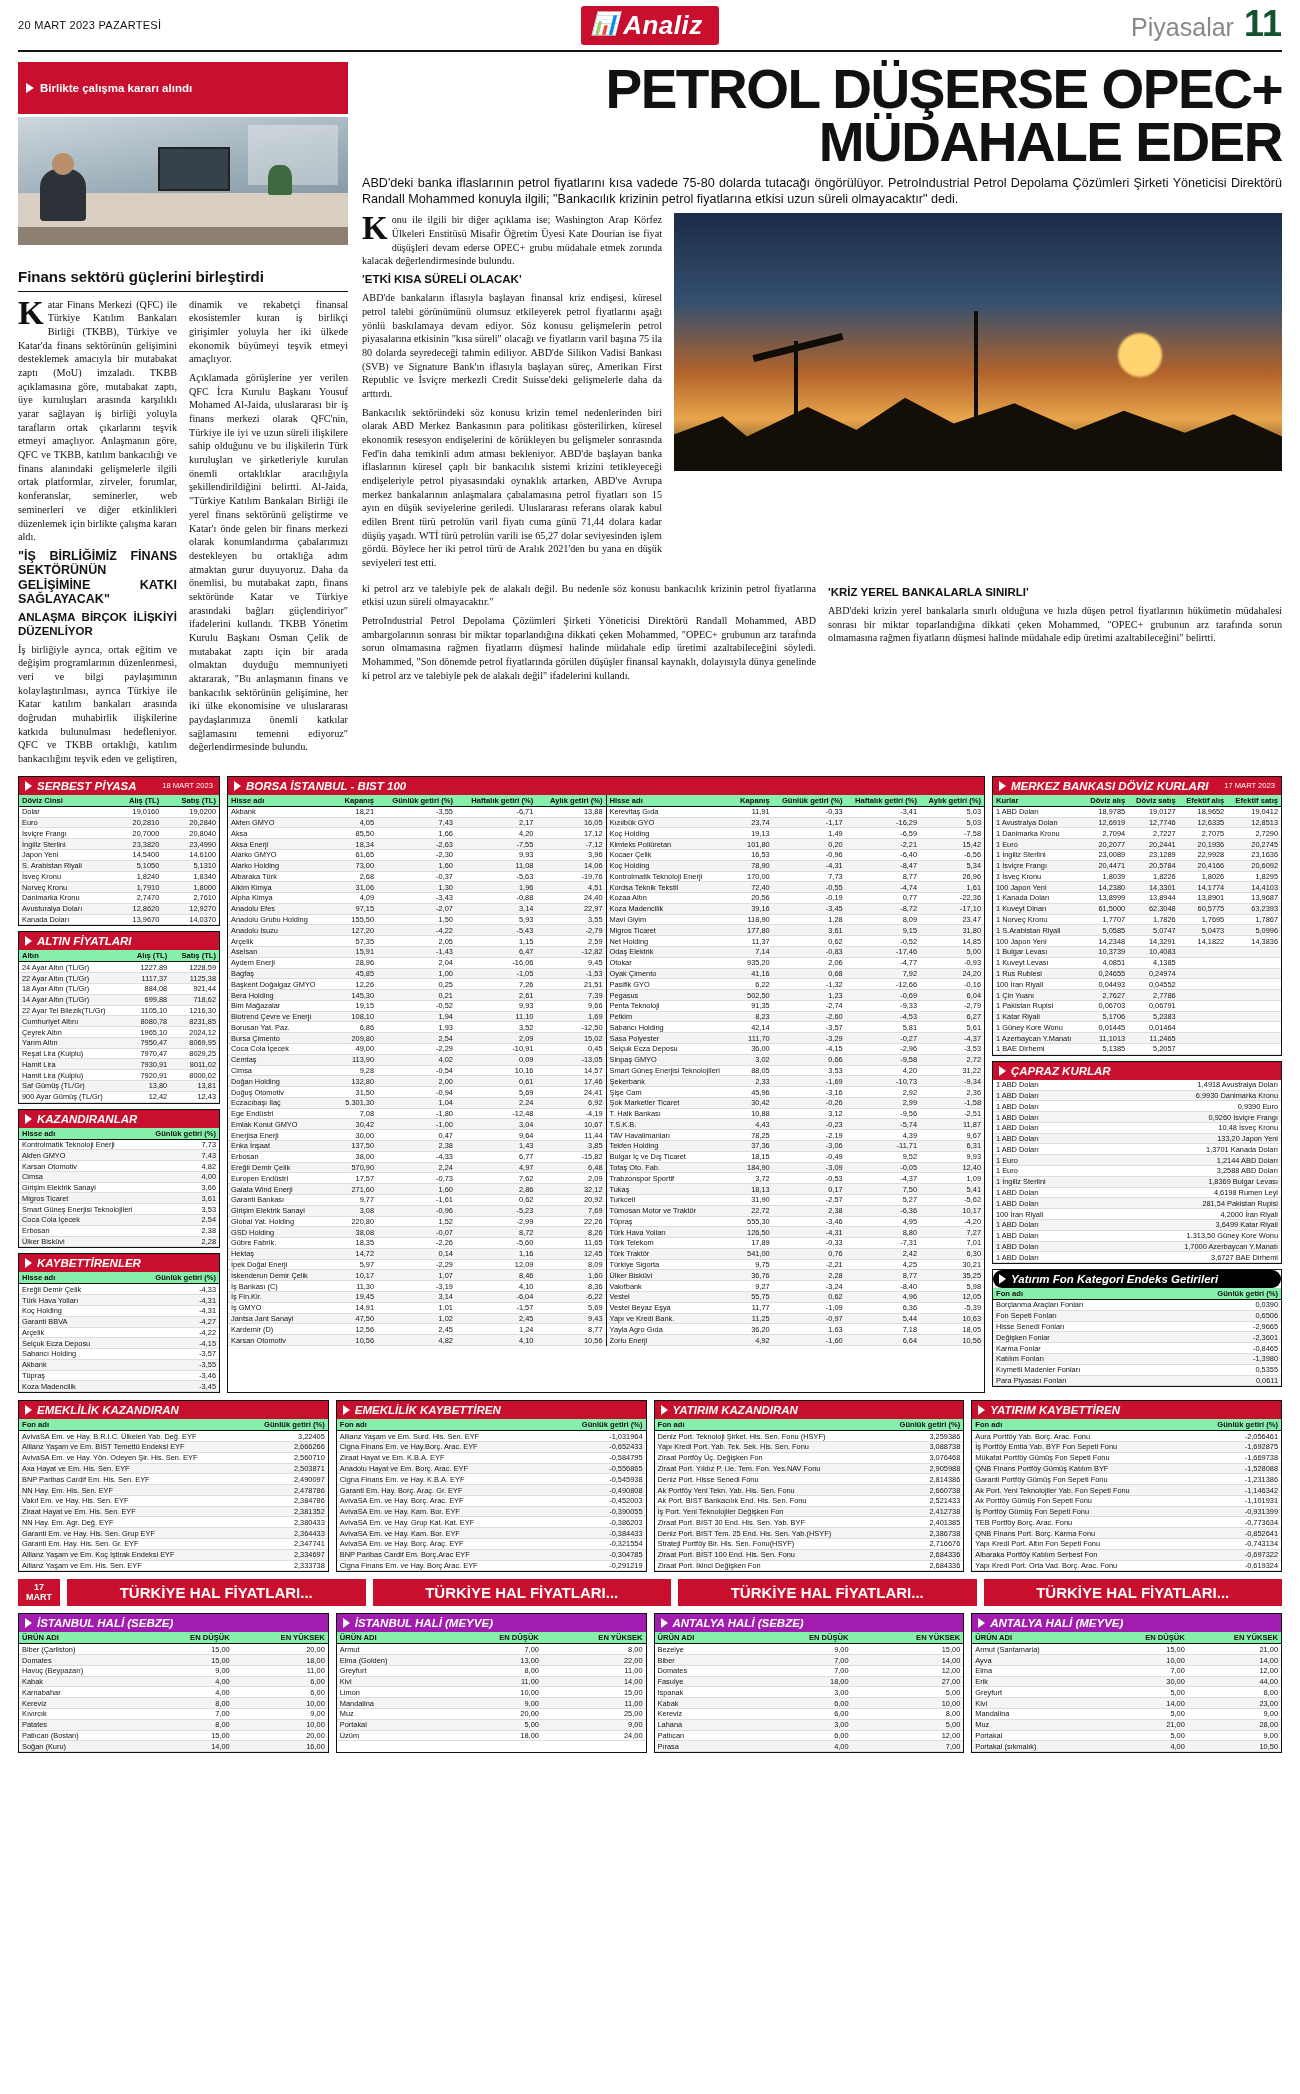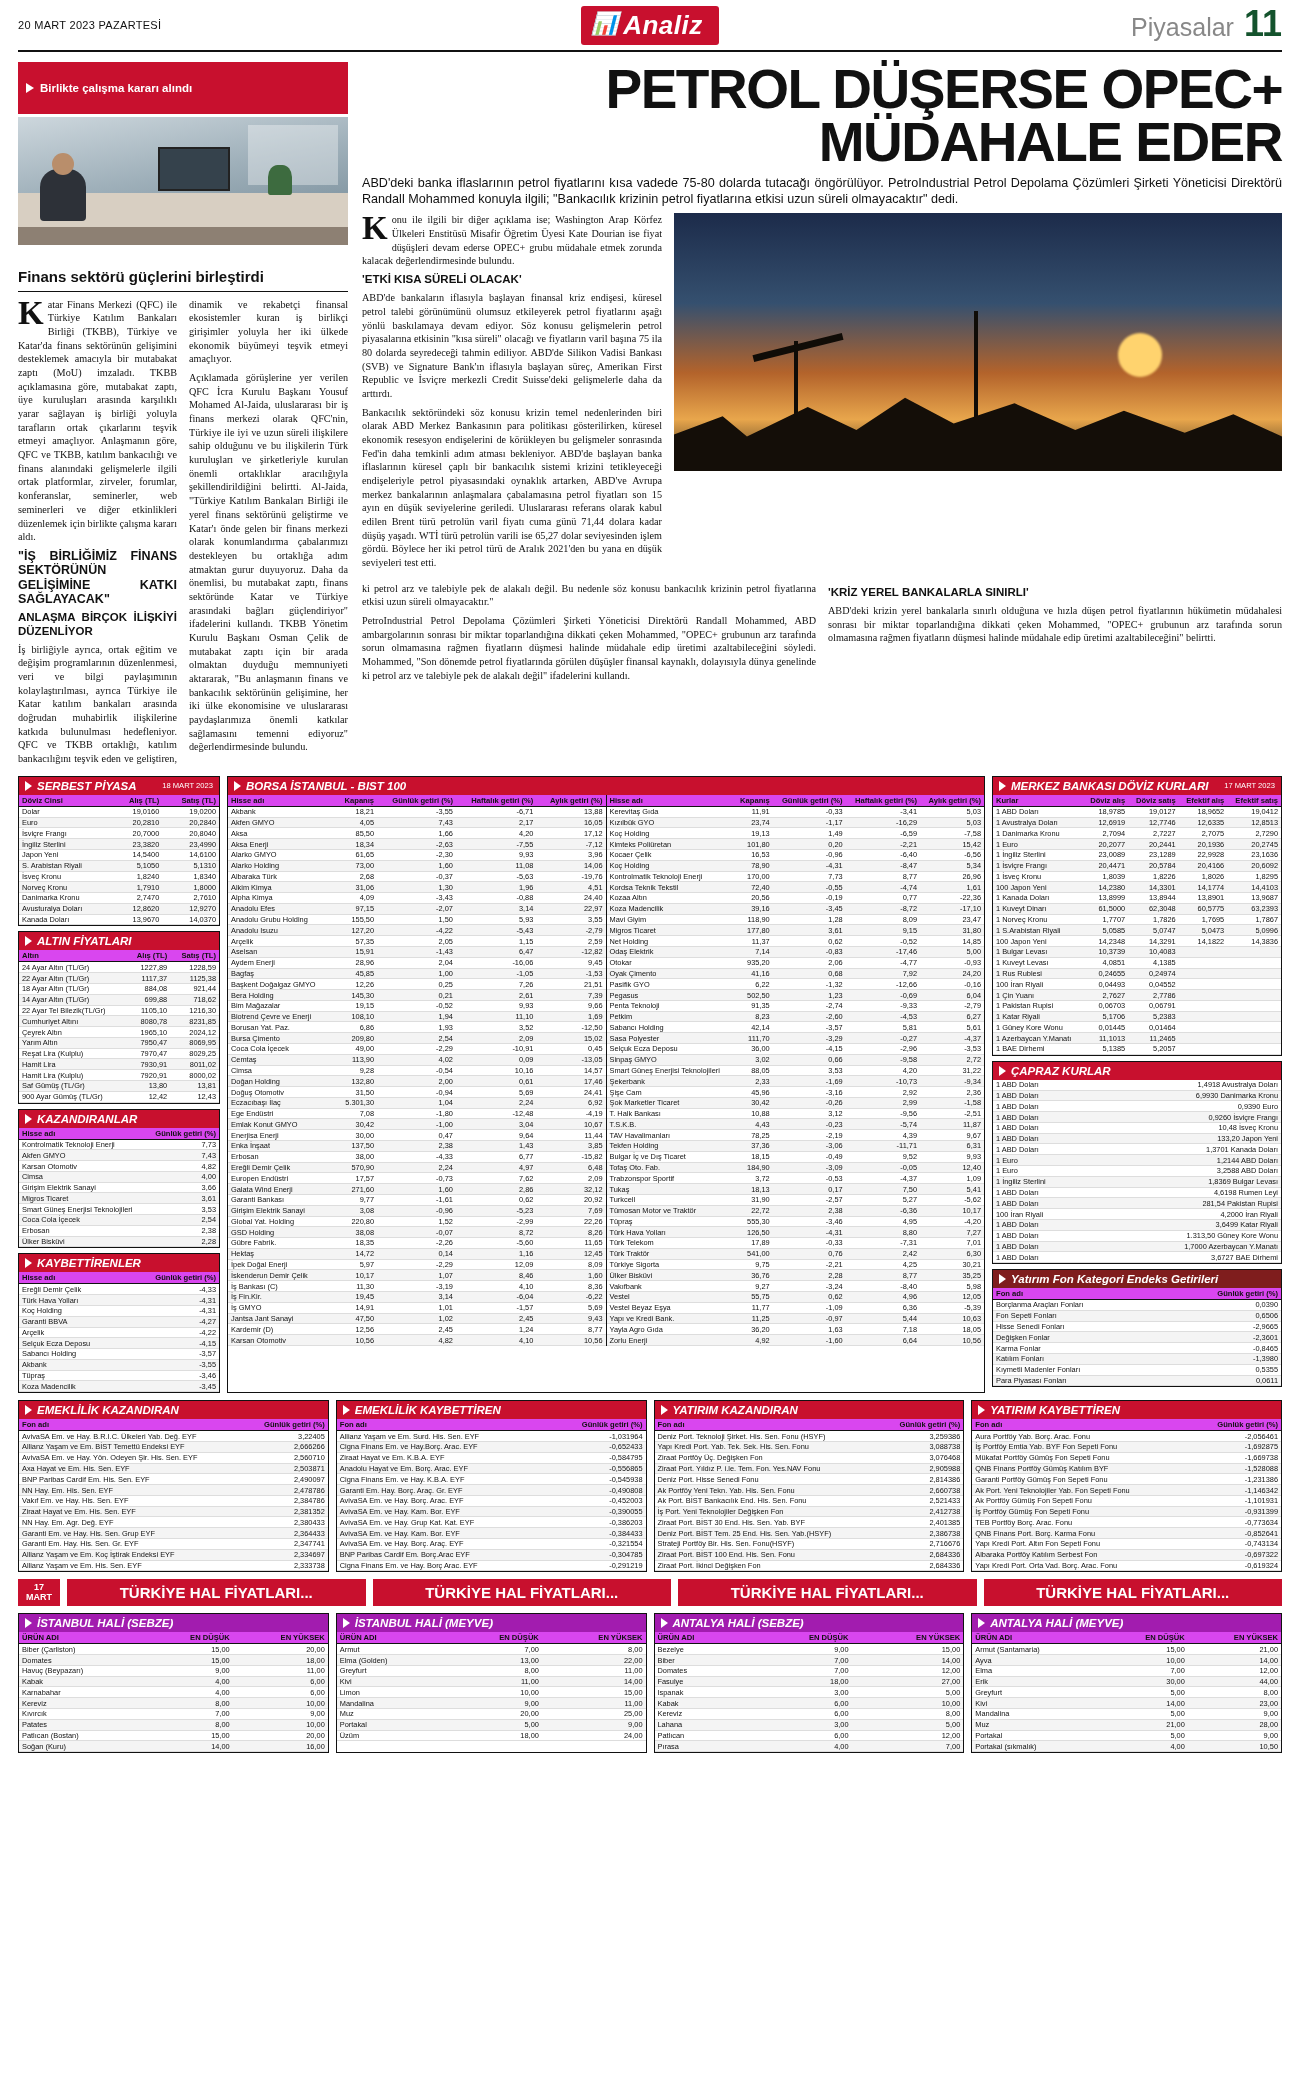--- a/index.html
+++ b/index.html
@@ -75,24 +75,24 @@
 
   
   .tables { margin-top:10px; }
   .band { display:flex; gap:7px; }
   .panel { border:1px solid #111; }
   .bar { background:#c8102e; color:#fff; font-family:"Liberation Sans", sans-serif; font-weight:bold; font-size:11.5px; padding:3px 6px; display:flex; justify-content:space-between; align-items:center; }
   .bar .tri { width:0;height:0;border-left:7px solid #fff;border-top:5px solid transparent;border-bottom:5px solid transparent; margin-right:5px; }
   .bar .left { display:flex; align-items:center;font-style:italic; }
   .bar .date { font-size:7.6px; font-weight:normal; }
   .bar.dark { background:#a21caf; }
-  .bar.mid { background:#7f1d1d; }
+  .bar.mid { background:#000000;border-radius:9px; }
 
   table { width:100%; border-collapse:collapse; font-family:"Liberation Sans", sans-serif; }
-  th { font-size:7.6px; font-weight:bold; text-align:right; padding:1px 3px; border-bottom:1px solid #111; background:#d946ef; }
+  th { font-size:7.6px; font-weight:bold; text-align:right; padding:1px 3px; border-bottom:1px solid #111; background:#86efac; }
   th.l { text-align:left; }
   td { font-size:7.4px; padding:0.4px 3px; text-align:right; border-bottom:.5px solid #ddd; }
   td.l { text-align:left; }
   tr:nth-child(even) td { background:#f4f4f4; }
 
   .grid3 { display:flex; gap:7px; margin-top:7px; }
 
   .hal-band { display:flex; gap:7px; margin-top:7px; align-items:stretch; }
   .hal-red { background:#c8102e; color:#fff; font-family:"Liberation Sans", sans-serif; font-weight:bold; font-size:15px; text-align:center; padding:5px 0; flex:1; }
   .hal-date { background:#c8102e; color:#fff; font-family:"Liberation Sans", sans-serif; font-weight:bold; font-size:9px; text-align:center; padding:3px 6px; line-height:1.05; width:42px; display:flex; flex-direction:column; justify-content:center; }

